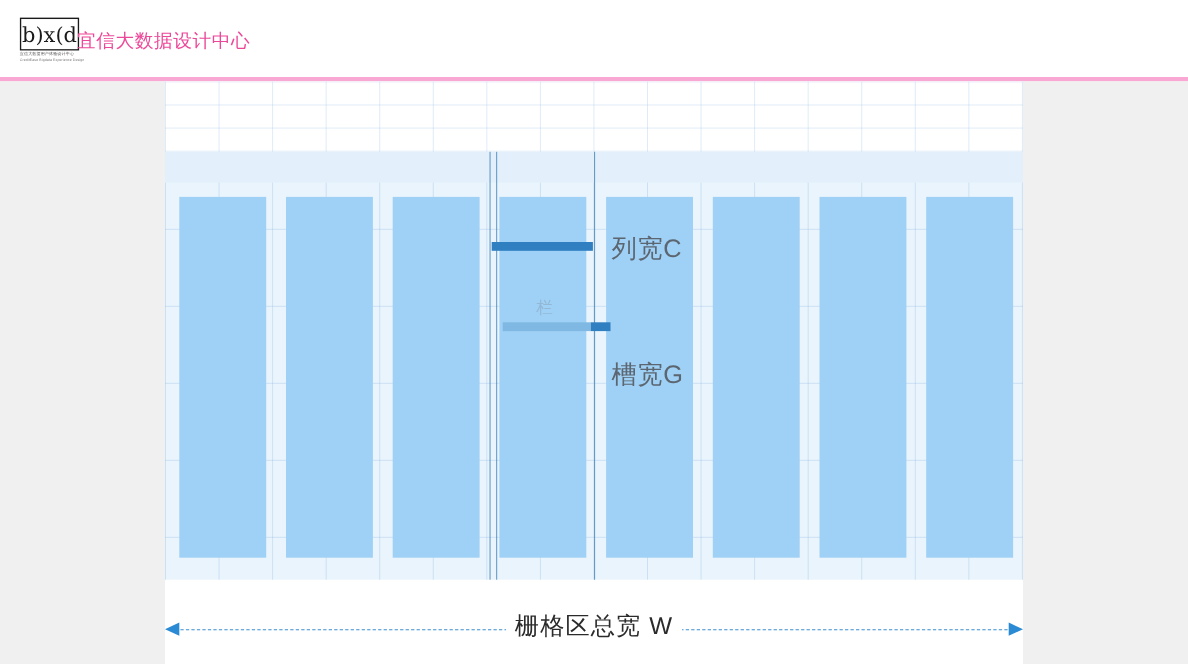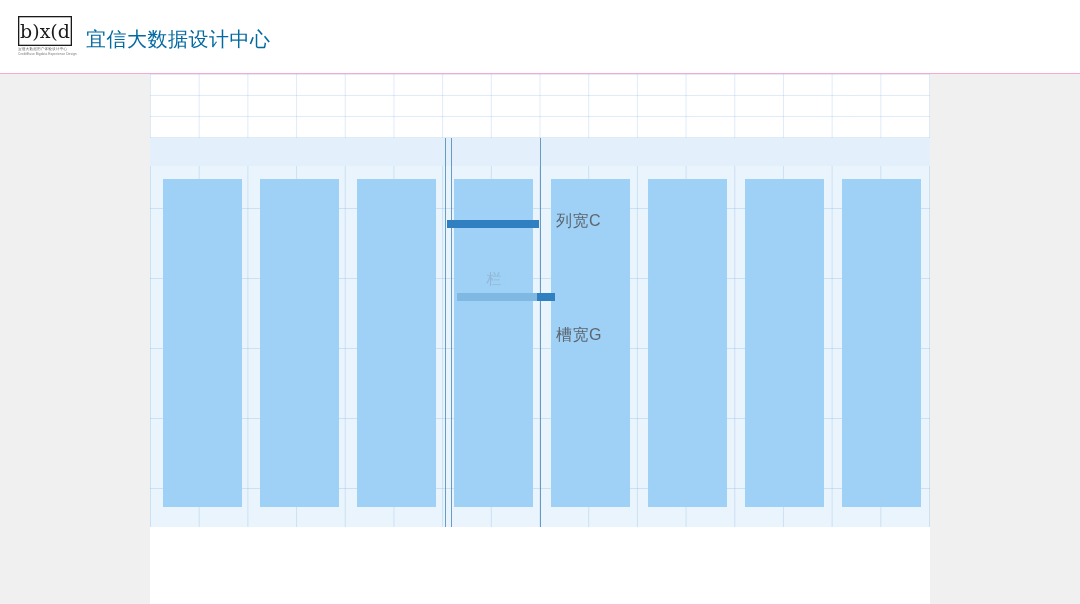--- a/index.html
+++ b/index.html
@@ -15,21 +15,21 @@
     position: relative;
   }
 
   
   .header {
     position: absolute;
     left: 0; top: 0;
     width: 1080px;
     height: 74px;
     background: #ffffff;
-    border-bottom: 1px solid #f9a8d4;
+    border-bottom: 4px solid #f9a8d4;
     box-sizing: border-box;
   }
   .logo-box {
     position: absolute;
     left: 18px;
     top: 16px;
     width: 54px;
     height: 44px;
   }
   .logo-mark {
@@ -53,24 +53,24 @@
     left: 0;
     top: 36px;
     font-size: 3.2px;
     color: #777;
     letter-spacing: 0.1px;
     white-space: nowrap;
     line-height: 5px;
   }
   .header-title {
     position: absolute;
-    left: 86px;
+    left: 70px;
     top: 26px;
-    font-size: 20px;
-    color: #0369a1;
+    font-size: 17px;
+    color: #ec4899;
     letter-spacing: 0.5px;
   }
 
   
   .left-gutter {
     position: absolute;
     left: 0;
     top: 74px;
     width: 150px;
     height: 530px;
@@ -162,21 +162,21 @@
     background: #2f7fc1;
   }
   .bar-light {
     position: absolute;
     height: 8px;
     background: #7fb9e3;
   }
 
   .label {
     position: absolute;
-    font-size: 16px;
+    font-size: 23px;
     color: #5c6670;
     white-space: nowrap;
     letter-spacing: 0.5px;
   }
   .label-vert {
     position: absolute;
     font-size: 15px;
     color: #93b8d6;
     writing-mode: vertical-rl;
     letter-spacing: 1px;
@@ -268,14 +268,20 @@
 
   <div class="bar" style="left:297px; top:146px; width:92px;"></div>
   <div class="label" style="left:406px; top:137px;">列宽C</div>
 
   <div class="bar-light" style="left:307px; top:219px; width:80px;"></div>
   <div class="bar" style="left:387px; top:219px; width:18px;"></div>
   <div class="label" style="left:406px; top:211px;margin-top:40px;">槽宽G</div>
 
   <div class="label-vert" style="left:334px; top:185px;">栏</div>
 
+  <div class="measure-row">
+    <div class="arrow-left"></div>
+    <div class="arrow-right"></div>
+    <div class="dash-line" style="left:14px; width:752px;"></div>
+    <div class="total-label">栅格区总宽 W</div>
+  </div>
 
 </div>
 
 </body></html>

